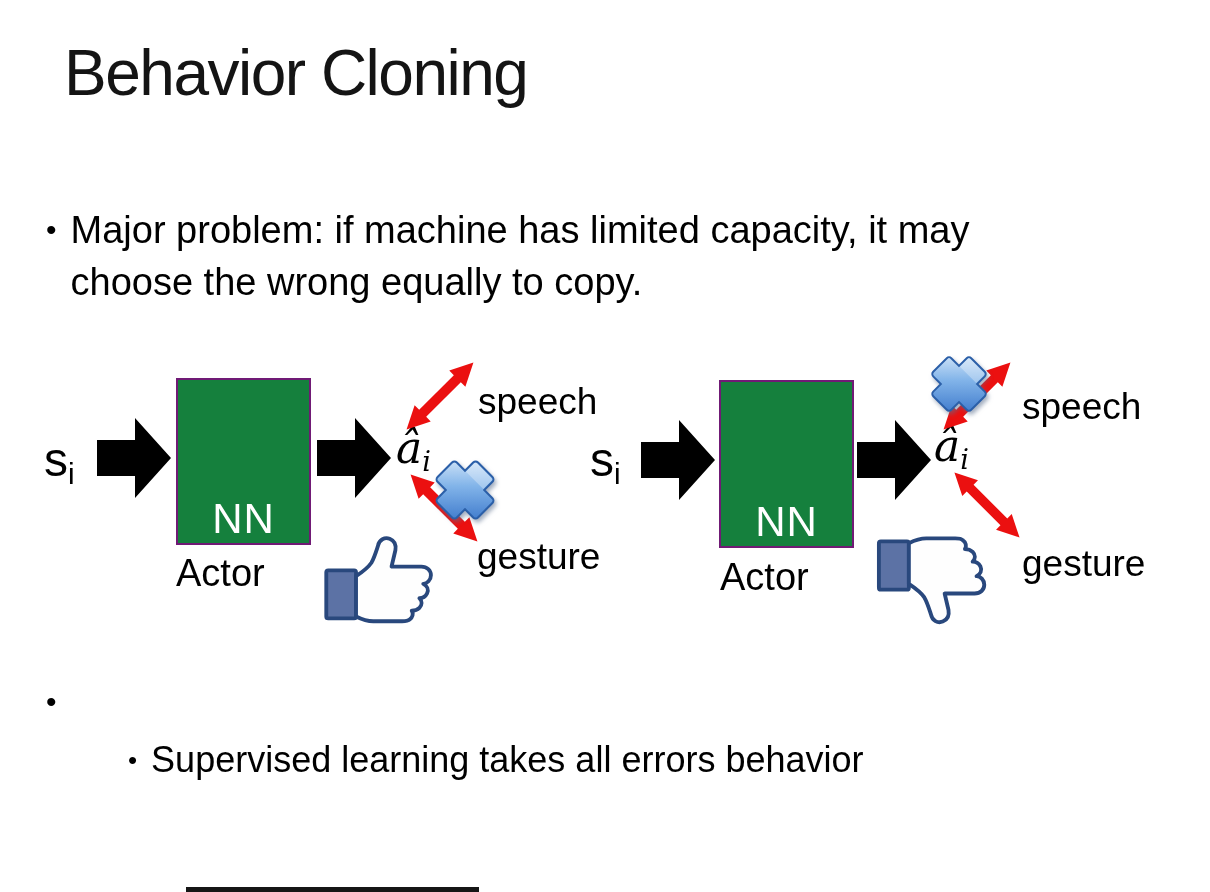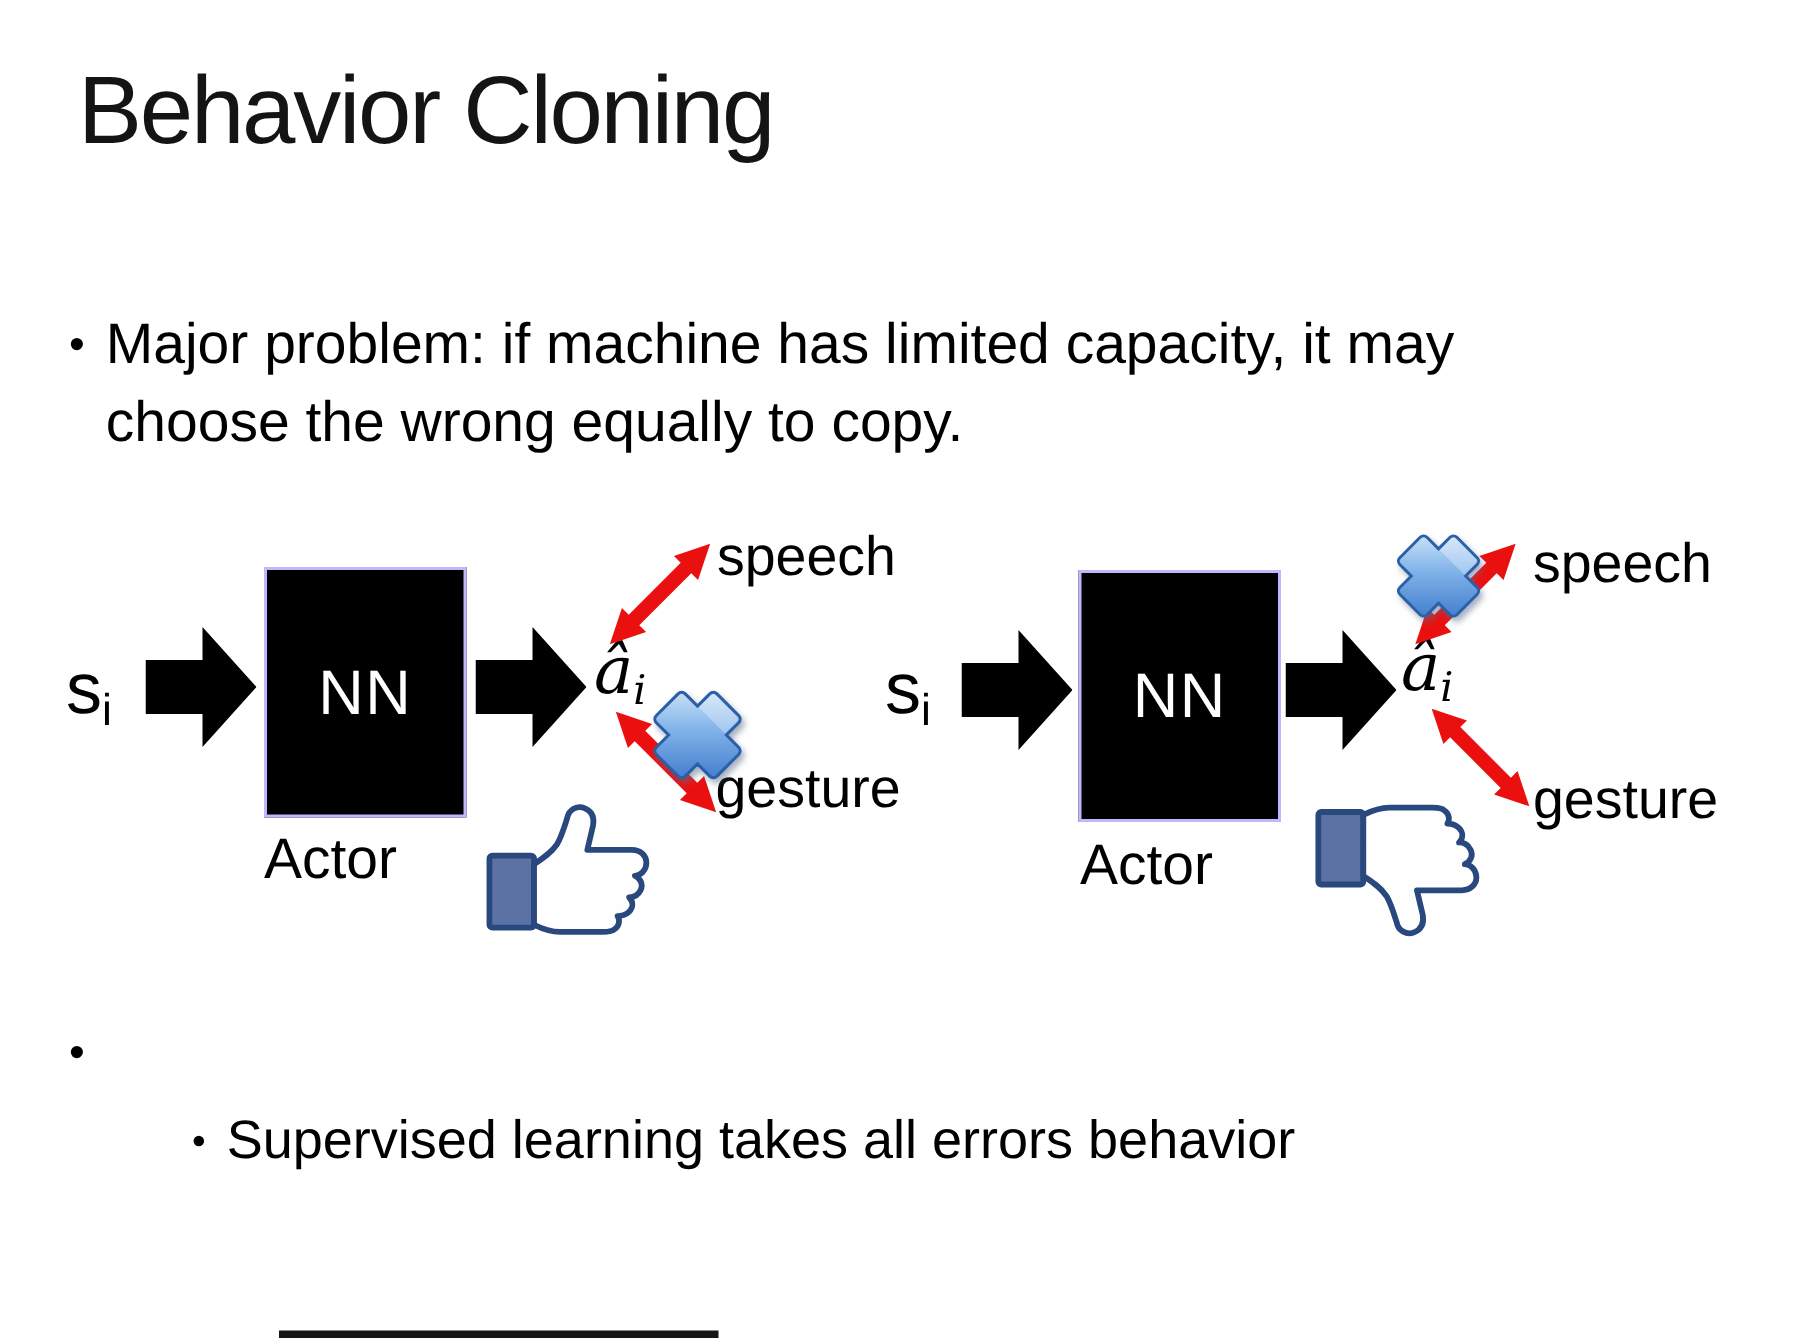--- a/index.html
+++ b/index.html
@@ -1,42 +1,42 @@
 <!DOCTYPE html>
 <html><head>
 <meta charset="utf-8">
 <style>
   html,body{margin:0;padding:0;background:#fff;}
   .slide{position:relative;width:1210px;height:892px;background:#fff;overflow:hidden;
          font-family:"Liberation Sans",sans-serif;color:#000;}
   .abs{position:absolute;}
 
   
-  .title{left:52px;top:36px;font-size:64px;font-weight:300;letter-spacing:-1.5px;color:#141414;}
+  .title{left:64px;top:36px;font-size:64px;font-weight:300;letter-spacing:-1.5px;color:#141414;}
 
   
   .bullet-row{position:absolute;display:flex;align-items:flex-start;}
   .bullet-glyph{flex:0 0 auto;font-size:30px;line-height:52px;margin-right:14px;}
   .b1{left:46px;top:204px;width:1030px;}
   .b1 .btext{font-size:38px;line-height:52px;width:1005px;}
   .b2{left:46px;top:676px;width:1120px;}
   .b2 .btext{font-size:38px;line-height:52px;}
   .b3{left:128px;top:736px;width:1000px;}
   .b3 .bullet-glyph{font-size:26px;line-height:48px;}
   .b3 .btext{font-size:36px;line-height:48px;}
 
   
   .si{font-size:48px;}
   .si sub,.ahat sub{font-size:0.62em;line-height:0;vertical-align:-0.28em;}
   .ahat{font-family:"DejaVu Serif",serif;font-style:italic;font-size:44px;}
   .actor{font-size:38px;text-align:left;width:130px;}
-  .actlbl{font-size:37px;}
+  .actlbl{font-size:37px;margin-top:31px;}
 
   
-  .nnbox{background:#000000;border:2px solid #c4b5fd;display:flex;align-items:center;justify-content:center;}
+  .nnbox{background:#15803d;border:2px solid #701a75;display:flex;align-items:flex-end;justify-content:center;}
   .nnbox span{color:#fff;font-size:42px;font-weight:400;letter-spacing:1px;}
 
   .blockarrow{display:block;}
   .redarrow{display:block;}
   .flipv{transform:scaleY(-1);}
   .xicon{filter:drop-shadow(2px 3px 2px rgba(90,110,140,.55));}
 
   .cutbar{left:186px;top:887px;width:293px;height:5px;background:#161616;}
 </style>
 </head>

